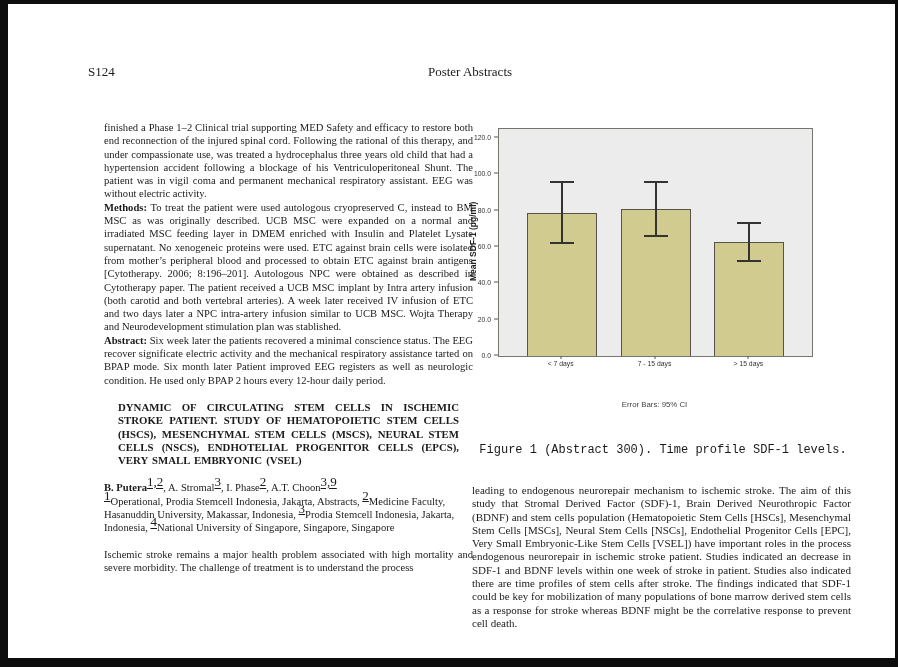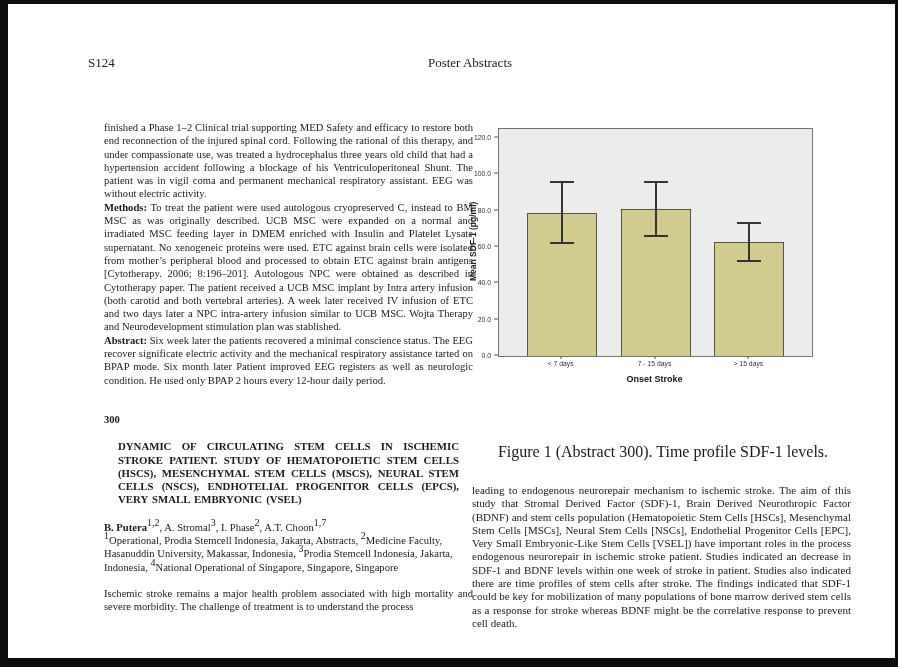--- a/index.html
+++ b/index.html
@@ -8,42 +8,42 @@
     background:#0d0d0d;
     font-family:"Liberation Serif", serif;
     color:#1a1a1a;
     overflow:hidden;
   }
   .page{
     position:absolute;left:8px;top:4px;width:887px;height:654px;
     background:#ffffff;
   }
   
-  .header{position:absolute;left:0;right:0;top:51px;height:18px;font-size:13px;}
+  .header{position:absolute;left:0;right:0;top:60px;height:18px;font-size:13px;}
   .page-num{position:absolute;left:80px;top:0;}
   .run-head{position:absolute;left:462px;top:0;transform:translateX(-50%);white-space:nowrap;}
   
   .col-left{
     position:absolute;left:96px;top:117px;width:369px;
     font-size:10.6px;line-height:13.3px;
   }
   .col-right-text{
     position:absolute;left:464px;top:480px;width:379px;
     font-size:11px;line-height:13.3px;
   }
   p{margin:0;}
   .just{text-align:justify;}
   .abs-num{margin-top:26px;font-weight:bold;}
   .abs-title{
     margin:14px;font-size:10.8px;line-height:13.3px;font-weight:bold;
     text-align:justify;word-spacing:1.5px;
   }
   .authors{white-space:nowrap;}
   .intro{margin-top:13px;}
-  sup{font-size:10px;line-height:0;}
+  sup{font-size:13px;line-height:0;text-decoration:underline;}
   
   .figure{position:absolute;left:458px;top:106px;width:394px;
     font-family:"Liberation Sans", sans-serif;}
   .chart{position:relative;height:300px;}
   .y-title{
     position:absolute;left:0px;top:18px;height:227px;width:13px;
     writing-mode:vertical-rl;transform:rotate(180deg);
     display:flex;align-items:center;justify-content:center;
     font-size:8.5px;font-weight:bold;color:#222;white-space:nowrap;
   }
@@ -76,42 +76,41 @@
   .x-title{
     position:absolute;left:32px;top:264px;width:313px;text-align:center;
     font-size:9px;font-weight:bold;color:#111;
   }
   .err-note{
     position:absolute;left:32px;top:290px;width:313px;text-align:center;
     font-size:7.8px;color:#444;
   }
   .caption{
     margin-top:33px;text-align:center;
-    font-family:Liberation Serif, serif;font-size:16px;color:#1a1a1a;
+    font-family:Liberation Mono, monospace;font-size:12px;color:#1a1a1a;
   }
 </style>
 </head>
 <body>
 
 <div class="page">
 
   <div class="header">
     <span class="page-num">S124</span>
     <span class="run-head">Poster Abstracts</span>
   </div>
 
   <div class="col-left">
     <p class="just"><span>finished a Phase 1–2 Clinical trial supporting MED Safety and efficacy to restore both end reconnection of the injured spinal cord. Following the rational of this therapy, and under compassionate use, was treated a hydrocephalus three years old child that had a hypertension accident following a blockage of his Ventriculoperitoneal Shunt. The patient was in vigil coma and permanent mechanical respiratory assistant. EEG was without electric activity.</span></p>
     <p class="just"><b>Methods:</b> <span>To treat the patient were used autologous cryopreserved C, instead to BM MSC as was originally described. UCB MSC were expanded on a normal and irradiated MSC feeding layer in DMEM enriched with Insulin and Platelet Lysate supernatant. No xenogeneic proteins were used. ETC against brain cells were isolated from mother’s peripheral blood and processed to obtain ETC against brain antigens [Cytotherapy. 2006; 8:196–201]. Autologous NPC were obtained as described in Cytotherapy paper. The patient received a UCB MSC implant by Intra artery infusion (both carotid and both vertebral arteries). A week later received IV infusion of ETC and two days later a NPC intra-artery infusion similar to UCB MSC. Wojta Therapy and Neurodevelopment stimulation plan was stablished.</span></p>
     <p class="just"><b>Abstract:</b> <span>Six week later the patients recovered a minimal conscience status. The EEG recover significate electric activity and the mechanical respiratory assistance tarted on BPAP mode. Six month later Patient improved EEG registers as well as neurologic condition. He used only BPAP 2 hours every 12-hour daily period.</span></p>
 
-    <p class="abs-num">300</p>
     <p class="abs-title">DYNAMIC OF CIRCULATING STEM CELLS IN ISCHEMIC STROKE PATIENT. STUDY OF HEMATOPOIETIC STEM CELLS (HSCS), MESENCHYMAL STEM CELLS (MSCS), NEURAL STEM CELLS (NSCS), ENDHOTELIAL PROGENITOR CELLS (EPCS), VERY SMALL EMBRYONIC (VSEL)</p>
-    <p class="authors"><b>B. Putera</b><sup>1,2</sup><span>, A. Stromal</span><sup>3</sup><span>, I. Phase</span><sup>2</sup><span>, A.T. Choon</span><sup>1,7</sup></p>
-    <p class="affils"><sup>1</sup><span>Operational, Prodia Stemcell Indonesia, Jakarta, Abstracts, </span><sup>2</sup><span>Medicine Faculty, Hasanuddin University, Makassar, Indonesia, </span><sup>3</sup><span>Prodia Stemcell Indonesia, Jakarta, Indonesia, </span><sup>4</sup><span>National Operational of Singapore, Singapore, Singapore</span></p>
+    <p class="authors"><b>B. Putera</b><sup>1,2</sup><span>, A. Stromal</span><sup>3</sup><span>, I. Phase</span><sup>2</sup><span>, A.T. Choon</span><sup>3,9</sup></p>
+    <p class="affils"><sup>1</sup><span>Operational, Prodia Stemcell Indonesia, Jakarta, Abstracts, </span><sup>2</sup><span>Medicine Faculty, Hasanuddin University, Makassar, Indonesia, </span><sup>3</sup><span>Prodia Stemcell Indonesia, Jakarta, Indonesia, </span><sup>4</sup><span>National University of Singapore, Singapore, Singapore</span></p>
     <p class="just intro">Ischemic stroke remains a major health problem associated with high mortality and severe morbidity. The challenge of treatment is to understand the process</p>
   </div>
 
   <div class="figure">
     <div class="chart">
       <div class="y-title">Mean SDF-1 (pg/ml)</div>
       <div class="y-axis">
           <div class="ytick-label" style="bottom: 0%;">0.0</div>
           <div class="ytick-mark" style="bottom: 0%;"></div>
           <div class="ytick-label" style="bottom: 16%;">20.0</div>
@@ -142,21 +141,21 @@
           <div class="err-cap" style="left: 80%; bottom: calc(58.8% - 1px); background: rgb(51, 51, 48);"></div>
         </div>
       <div class="x-labels">
           <div class="xtick-mark" style="left: 20%;"></div>
           <div class="xtick-label" style="left: 20%;">&lt; 7 days</div>
           <div class="xtick-mark" style="left: 50%;"></div>
           <div class="xtick-label" style="left: 50%;">7 - 15 days</div>
           <div class="xtick-mark" style="left: 80%;"></div>
           <div class="xtick-label" style="left: 80%;">&gt; 15 days</div>
         </div>
-      <div class="x-title">Onset Stroke</div>
+      <div class="err-note">Error Bars: 95% CI</div>
     </div>
     <div class="caption">Figure 1 (Abstract 300). Time profile SDF-1 levels.</div>
   </div>
 
   <div class="col-right-text">
     <p class="just">leading to endogenous neurorepair mechanism to ischemic stroke. The aim of this study that Stromal Derived Factor (SDF)-1, Brain Derived Neurothropic Factor (BDNF) and stem cells population (Hematopoietic Stem Cells [HSCs], Mesenchymal Stem Cells [MSCs], Neural Stem Cells [NSCs], Endothelial Progenitor Cells [EPC], Very Small Embryonic-Like Stem Cells [VSEL]) have important roles in the process endogenous neurorepair in ischemic stroke patient. Studies indicated an decrease in SDF-1 and BDNF levels within one week of stroke in patient. Studies also indicated there are time profiles of stem cells after stroke. The findings indicated that SDF-1 could be key for mobilization of many populations of bone marrow derived stem cells as a response for stroke whereas BDNF might be the correlative response to prevent cell death.</p>
   </div>
 
 </div>
 

